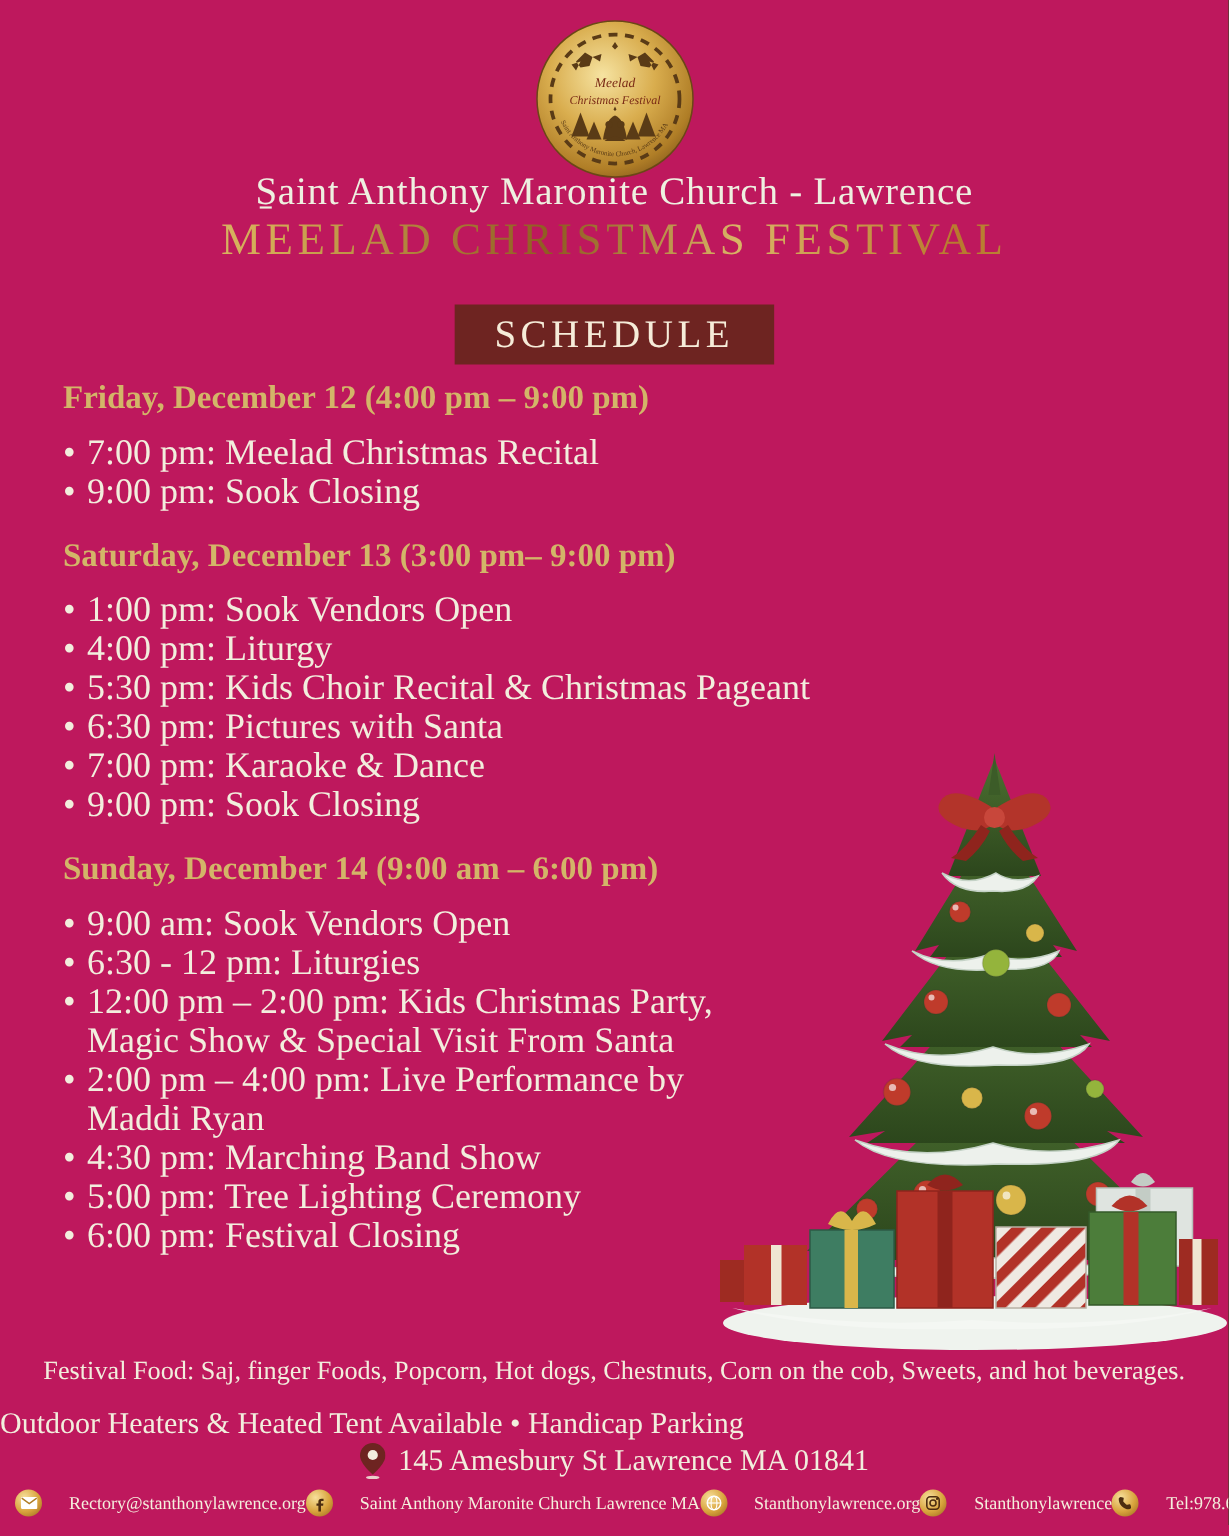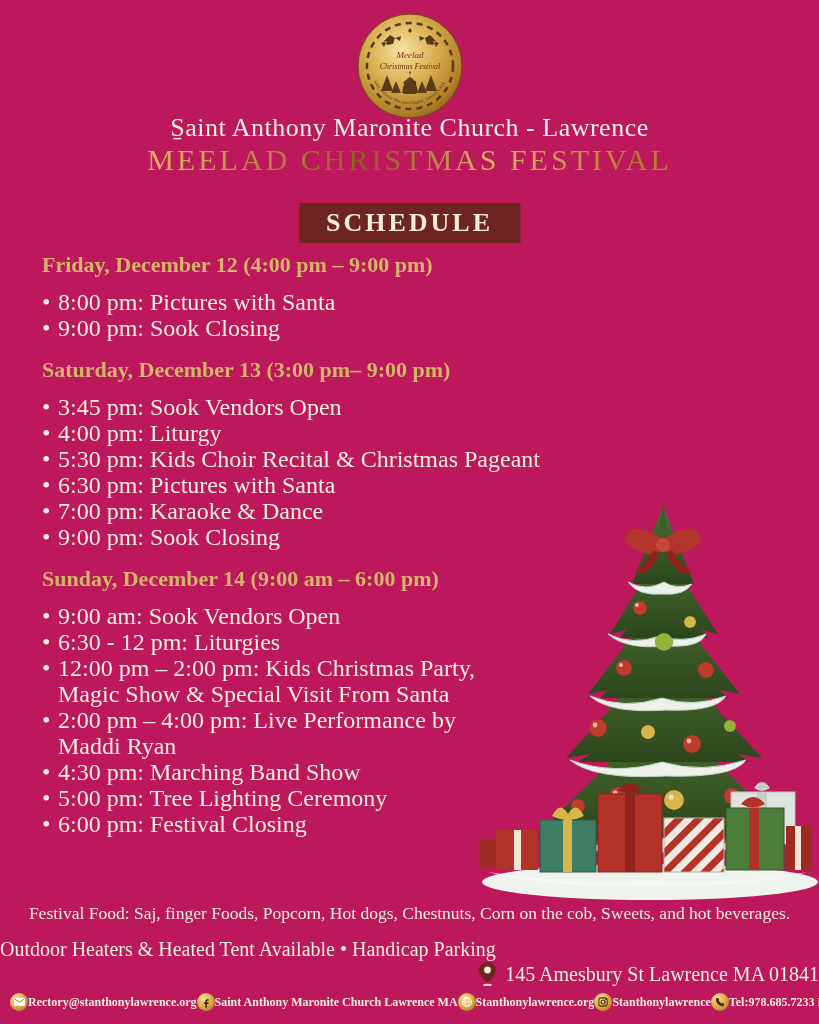--- a/index.html
+++ b/index.html
@@ -17,21 +17,20 @@
   .main-title{
     position:absolute;top:143px;left:0;width:100%;text-align:center;
     font-size:30px;letter-spacing:3px;font-weight:400;
     background:linear-gradient(93deg,#e9d28d 0%,#d3ab55 22%,#8f5b22 45%,#d9b465 60%,#b87a2e 78%,#caa355 100%);
     -webkit-background-clip:text;background-clip:text;color:transparent;
   }
   .schedule-badge{
     position:absolute;top:203px;left:50%;transform:translateX(-50%);
     background:#6e2421;color:#f6ecd9;font-size:26px;letter-spacing:3px;
     padding:5px 27px;
-    font-weight:bold;
   }
   
   .content{position:absolute;top:250px;left:42px;width:600px;z-index:2;}
   .day-heading{
     color:#d3b568;font-size:22px;line-height:30px;margin:14px 0 9px 0;font-weight:700;
   }
   .day-section:first-child .day-heading{margin-top:0;}
   ul.events{list-style:none;margin:0;padding:0;}
   ul.events li{
     position:relative;padding-left:16px;color:#f2eedd;
@@ -48,30 +47,30 @@
     position:absolute;top:903px;left:0;width:100%;text-align:center;
     color:#f2eedd;font-size:17.5px;
   }
   .food-line b{font-weight:400;}
   .amenities-line{
     position:absolute;top:938px;left:0;width:100%;
     color:#f2eedd;font-size:20px;
   }
   .address-row{
     position:absolute;top:962px;left:0;width:100%;
-    display:flex;justify-content:flex-end;align-items:center;gap:9px;
+    display:flex;justify-content:center;align-items:center;gap:9px;
     color:#f2eedd;font-size:20px;
   }
   .contacts-bar{
     position:absolute;top:993px;left:0;width:100%;box-sizing:border-box;
     display:flex;justify-content:space-between;align-items:center;
     padding:0 10px;
   }
-  .contact-item{display:flex;align-items:center;gap:0;color:#f5efdd;
-    font-size:12px;font-weight:700;white-space:nowrap;}
+  .contact-item{display:flex;align-items:center;gap:18px;color:#f5efdd;
+    font-size:12px;font-weight:400;white-space:nowrap;}
   .gold-circle{width:18px;height:18px;border-radius:50%;flex:0 0 18px;
     background:radial-gradient(circle at 35% 30%,#f7df9b,#d8a33c 55%,#96621c 100%);
     display:flex;align-items:center;justify-content:center;}
 </style>
 </head>
 <body>
 
 <div class="poster">
 
   <div class="logo-wrap">
@@ -117,33 +116,33 @@
   <div class="church-line">S̱aint Anthony Maronite Church - Lawrence</div>
   <div class="main-title">MEELAD CHRISTMAS FESTIVAL</div>
   <div class="schedule-badge">SCHEDULE</div>
 
   <div class="content">
 
     <div class="day-section">
       <div class="day-heading">Friday, December 12 (4:00 pm – 9:00 pm)</div>
       <ul class="events">
         <li>
-            <span>8:00 pm: Pictures with Santa</span>
+            <span>7:00 pm: Meelad Christmas Recital</span>
           </li>
         <li>
             <span>9:00 pm: Sook Closing</span>
           </li>
       </ul>
     </div>
 
     <div class="day-section">
       <div class="day-heading">Saturday, December 13 (3:00 pm– 9:00 pm)</div>
       <ul class="events">
         <li>
-            <span>3:45 pm: Sook Vendors Open</span>
+            <span>1:00 pm: Sook Vendors Open</span>
           </li>
         <li>
             <span>4:00 pm: Liturgy</span>
           </li>
         <li>
             <span>5:30 pm: Kids Choir Recital &amp; Christmas Pageant</span>
           </li>
         <li>
             <span>6:30 pm: Pictures with Santa</span>
           </li>

